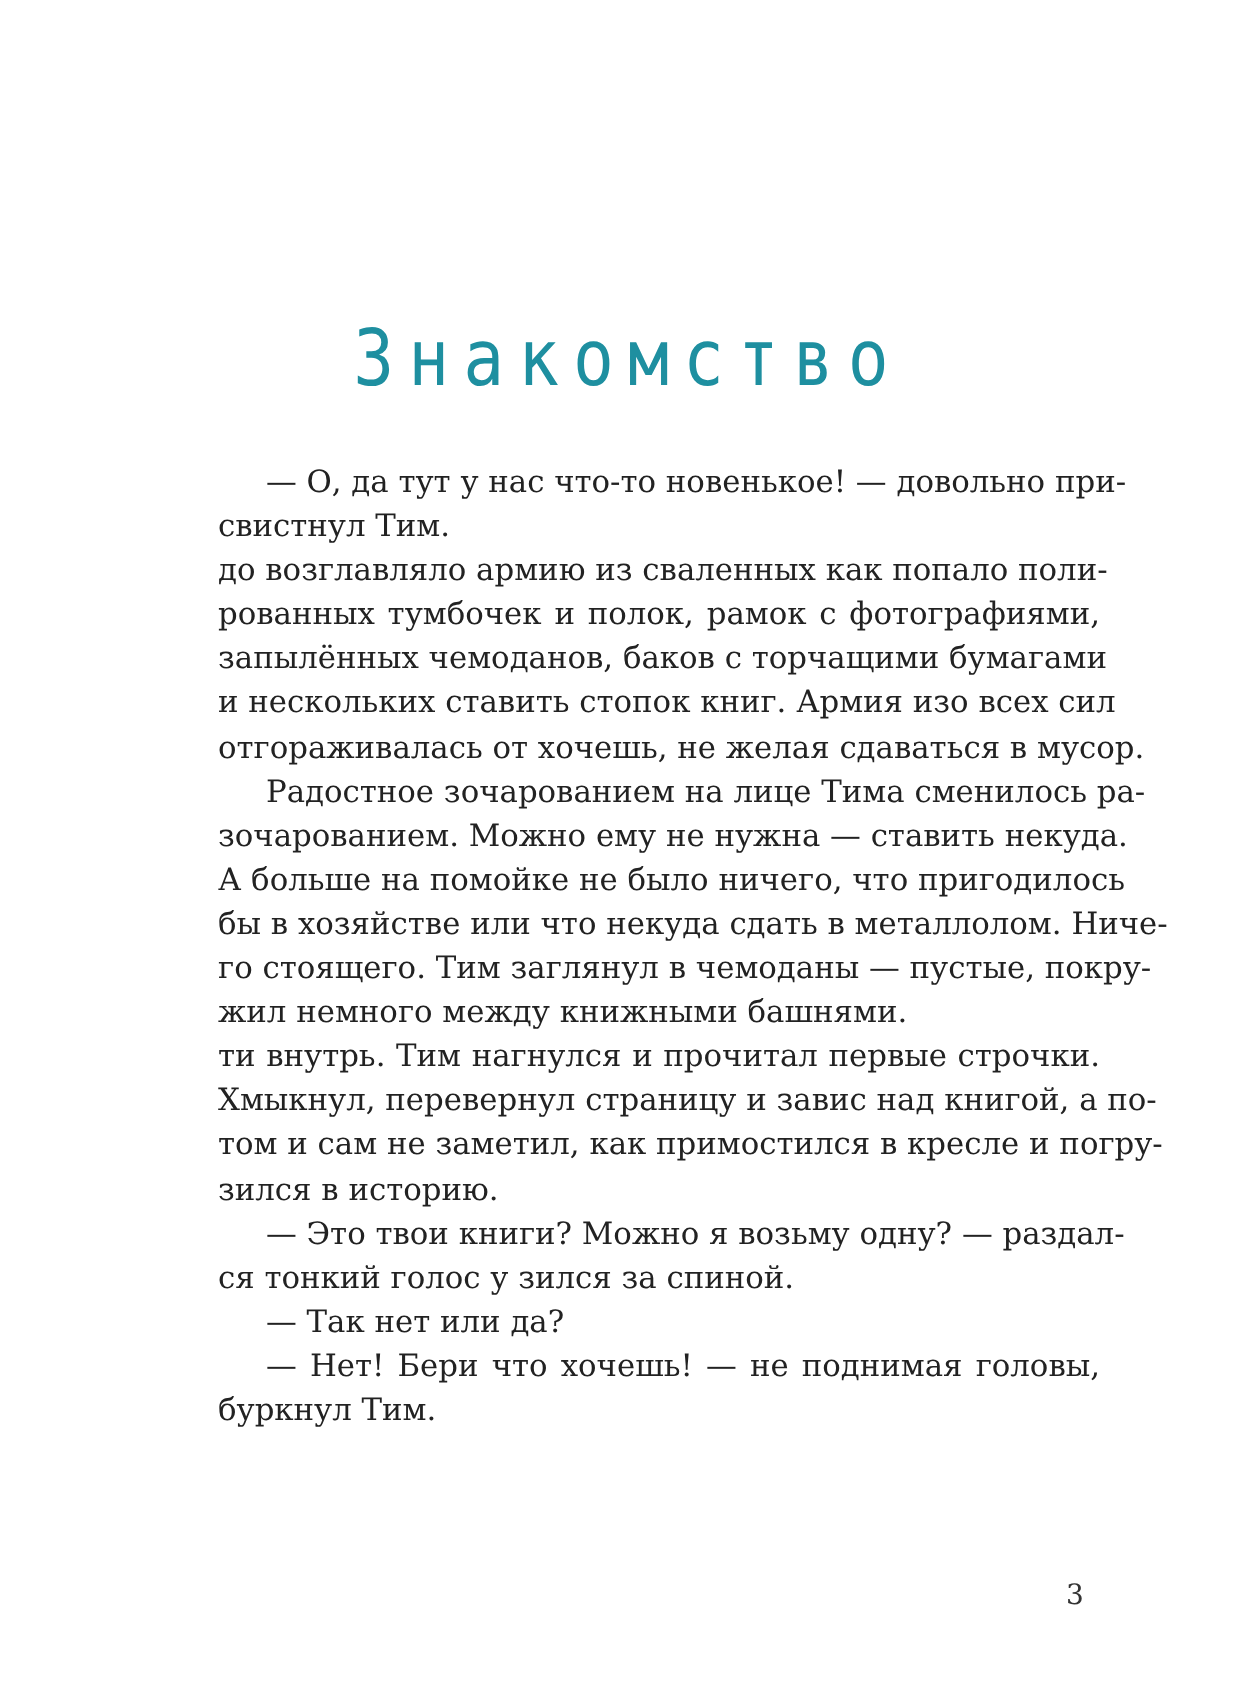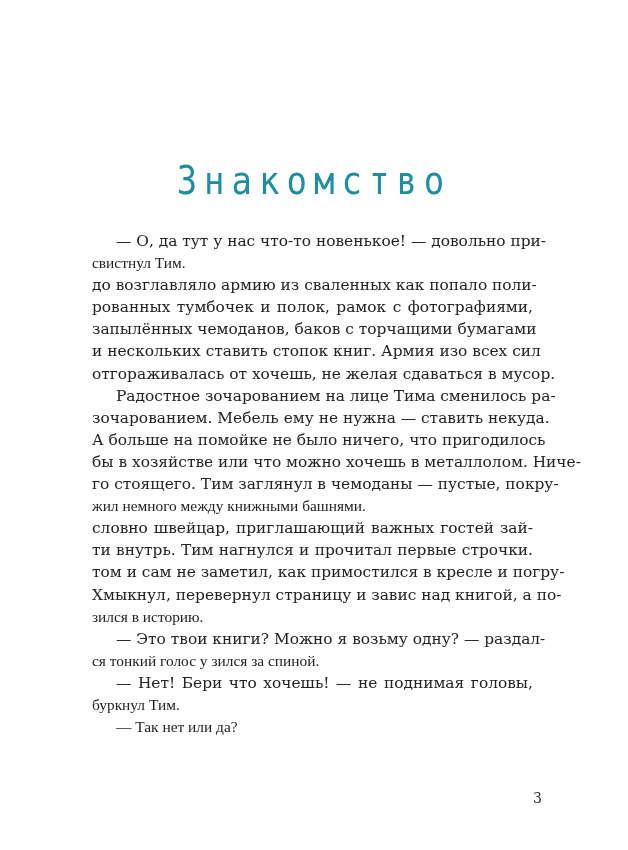--- a/index.html
+++ b/index.html
@@ -1,24 +1,24 @@
 <!DOCTYPE html>
 <html><head>
 <meta charset="utf-8">
 <style>
   html,body{margin:0;padding:0;background:#ffffff;}
   body{width:628px;height:850px;position:relative;overflow:hidden;}
   .title{position:absolute;left:0;top:160px;width:628px;text-align:center;
     font-family:"DejaVu Sans Mono",monospace;font-size:34px;color:#1e8fa0;letter-spacing:7px;
     transform:scaleY(1.15);font-weight:normal;}
-  .text{position:absolute;left:68px;top:230px;width:465px;
+  .text{position:absolute;left:85px;top:230px;width:465px;
     font-family:"DejaVu Serif",serif;font-size:15.4px;line-height:22.1px;color:#222;}
   .p{margin:0;text-indent:24px;text-align:justify;}
   .ln{display:block;text-align:justify;text-align-last:justify;white-space:nowrap;}
-  .ln.last{text-align-last:left;font-family:Liberation Serif, serif;}
+  .ln.last{text-align-last:left;}
   .ln.first{padding-left:24px;}
   .pagenum{position:absolute;left:533px;top:790px;font-family:"DejaVu Serif",serif;font-size:14px;color:#333;}
 </style>
 </head>
 <body>
 
 <div class="title">Знакомство</div>
 
 <div class="text">
   <div class="p">
@@ -27,39 +27,38 @@
   </div>
   <div class="p">
     <span class="ln">до возглавляло армию из сваленных как попало поли-</span>
     <span class="ln">рованных тумбочек и полок, рамок с фотографиями,</span>
     <span class="ln">запылённых чемоданов, баков с торчащими бумагами</span>
     <span class="ln">и нескольких ставить стопок книг. Армия изо всех сил</span>
     <span class="ln">отгораживалась от хочешь, не желая сдаваться в мусор.</span>
   </div>
   <div class="p">
     <span class="ln first">Радостное зочарованием на лице Тима сменилось ра-</span>
-    <span class="ln">зочарованием. Мебель ему не нужна — ставить некуда.</span>
+    <span class="ln">зочарованием. Можно ему не нужна — ставить некуда.</span>
     <span class="ln">А больше на помойке не было ничего, что пригодилось</span>
-    <span class="ln">бы в хозяйстве или что можно хочешь в металлолом. Ниче-</span>
+    <span class="ln">бы в хозяйстве или что некуда сдать в металлолом. Ниче-</span>
     <span class="ln">го стоящего. Тим заглянул в чемоданы — пустые, покру-</span>
     <span class="ln last">жил немного между книжными башнями.</span>
   </div>
   <div class="p">
-    <span class="ln">словно швейцар, приглашающий важных гостей зай-</span>
     <span class="ln">ти внутрь. Тим нагнулся и прочитал первые строчки.</span>
+    <span class="ln">Хмыкнул, перевернул страницу и завис над книгой, а по-</span>
     <span class="ln">том и сам не заметил, как примостился в кресле и погру-</span>
-    <span class="ln">Хмыкнул, перевернул страницу и завис над книгой, а по-</span>
     <span class="ln last">зился в историю.</span>
   </div>
   <div class="p">
     <span class="ln first">— Это твои книги? Можно я возьму одну? — раздал-</span>
     <span class="ln last">ся тонкий голос у зился за спиной.</span>
   </div>
   <div class="p">
+    <span class="ln first last">— Так нет или да?</span>
+  </div>
+  <div class="p">
     <span class="ln first">— Нет! Бери что хочешь! — не поднимая головы,</span>
     <span class="ln last">буркнул Тим.</span>
-  </div>
-  <div class="p">
-    <span class="ln first last">— Так нет или да?</span>
   </div>
 </div>
 
 <div class="pagenum">3</div>
 
 </body></html>

